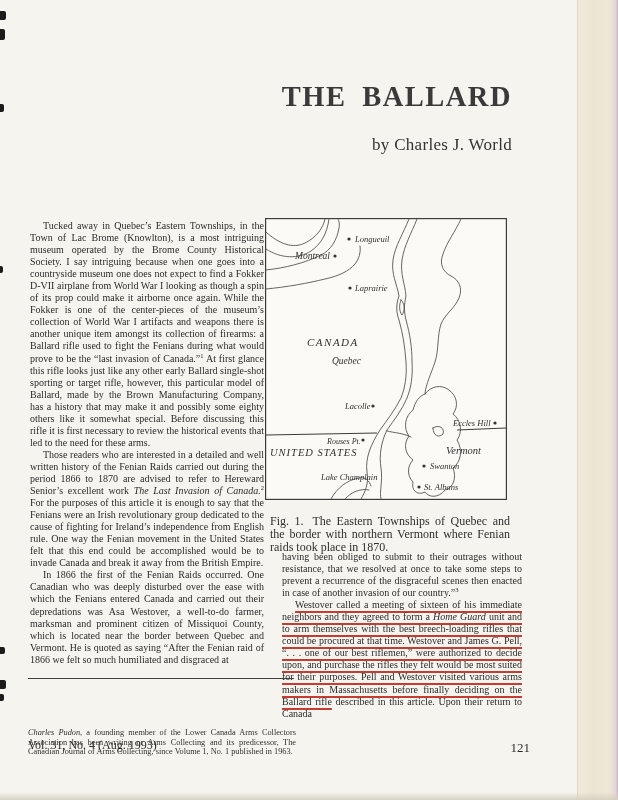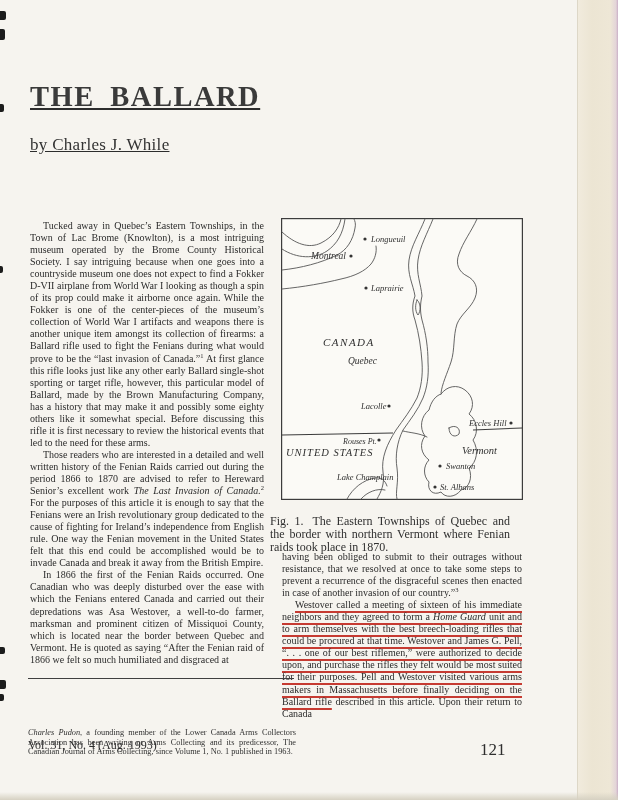--- a/index.html
+++ b/index.html
@@ -14,21 +14,21 @@
     background:linear-gradient(to right,#f1ebdd 0%, #ece5d3 35%, #eee7d6 80%, #e3d4d8 95%, #c9aec6 100%);
     border-left:1px solid #ddd7c7;
   }
   .edge-bottom{
     position:absolute; left:0; bottom:0; width:618px; height:8px;
     background:linear-gradient(to bottom, rgba(214,209,196,0), #d6d1c2);
   }
   .smudge{ position:absolute; left:0; background:#1c1c1c; border-radius:0 2px 2px 0; }
 
   
-  .title-block{ position:absolute; left:30px; top:82px; width:482px; text-align:left;text-decoration:underline; }
+  .title-block{ position:absolute; left:30px; top:82px; width:482px; text-align:right; }
   .title-line{
     font-weight:bold; font-size:28.5px; line-height:29px; color:#3a3a3a;
     letter-spacing:1.5px; word-spacing:7px;
   }
   .byline{ font-size:17px; color:#333; margin-top:24px; letter-spacing:.3px; }
 
   
   .col{ position:absolute; font-size:10px; line-height:12.05px; text-align:justify; color:#2b2b2b; }
   .col-left{ left:30px; top:220px; width:234px; }
   .col-right{ left:282px; top:551px; width:240px; }
@@ -37,57 +37,57 @@
   sup{ font-size:6.5px; line-height:0; }
   .it{ font-style:italic; }
   .red-u{
     text-decoration:underline;
     text-decoration-thickness:1.6px;
     text-underline-offset:2.6px;
     margin-top:20px;
   }
 
   
-  .map-box{ position:absolute; left:281px; top:218px; width:242px; height:282px; }
+  .map-box{ position:absolute; left:265px; top:218px; width:242px; height:282px; }
   .map-box svg{ display:block; }
   .caption{
     position:absolute; left:270px; top:515px; width:240px;
     font-size:12px; line-height:13px; text-align:justify; color:#2f2f2f;
   }
   .caption .fig-label{ margin-right:9px; }
 
   
   .footnote-rule{ position:absolute; left:28px; top:678px; width:266px; height:1.2px; background:#3f3f3f; }
   .footnote{
     position:absolute; left:28px; top:708px; width:268px;
     font-size:8.3px; line-height:9.6px; text-align:justify; color:#303030;margin-top:20px;
   }
 
   
   .footer-vol{ position:absolute; left:28px; top:738px; font-size:12px; color:#2e2e2e; }
-  .footer-page{ position:absolute; left:480px; top:740px; width:50px; font-size:17px; color:#2e2e2e; }
+  .footer-page{ position:absolute; left:480px; top:740px; width:50px; text-align:right; font-size:13px; color:#2e2e2e; }
 
   svg text{ font-family:"Liberation Serif", serif; fill:#303030; }
 </style>
 </head>
 <body>
 
 <div class="edge-right"></div>
 <div class="edge-bottom"></div>
 <div class="smudge" style="top:11px;width:6px;height:9px;"></div>
 <div class="smudge" style="top:29px;width:5px;height:11px;"></div>
 <div class="smudge" style="top:104px;width:4px;height:8px;"></div>
 <div class="smudge" style="top:266px;width:3px;height:7px;"></div>
 <div class="smudge" style="top:647px;width:5px;height:7px;"></div>
 <div class="smudge" style="top:680px;width:6px;height:9px;"></div>
 <div class="smudge" style="top:694px;width:4px;height:7px;"></div>
 
 <div class="title-block">
   <div class="title-line">THE BALLARD</div>
-  <div class="byline">by Charles J. While</div>
+  <div class="byline">by Charles J. World</div>
 </div>
 
 <div class="col col-left">
   <p><span>Tucked away in Quebec’s Eastern Townships, in the Town of Lac Brome (Knowlton), is a most intriguing museum operated by the Brome County Historical Society. I say intriguing because when one goes into a countryside museum one does not expect to find a Fokker D-VII airplane from World War I looking as though a spin of its prop could make it airborne once again. While the Fokker is one of the center-pieces of the museum’s collection of World War I artifacts and weapons there is another unique item amongst its collection of firearms: a Ballard rifle used to fight the Fenians during what would prove to be the “last invasion of Canada.”</span><sup>1</sup><span> At first glance this rifle looks just like any other early Ballard single-shot sporting or target rifle, however, this particular model of Ballard, made by the Brown Manufacturing Company, has a history that may make it and possibly some eighty others like it somewhat special. Before discussing this rifle it is first necessary to review the historical events that led to the need for these arms.</span></p>
   <p><span>Those readers who are interested in a detailed and well written history of the Fenian Raids carried out during the period 1866 to 1870 are advised to refer to Hereward Senior’s excellent work </span><span class="it">The Last Invasion of Canada.</span><sup>2</sup><span> For the purposes of this article it is enough to say that the Fenians were an Irish revolutionary group dedicated to the cause of fighting for Ireland’s independence from English rule. One way the Fenian movement in the United States felt that this end could be accomplished would be to invade Canada and break it away from the British Empire.</span></p>
   <p><span>In 1866 the first of the Fenian Raids occurred. One Canadian who was deeply disturbed over the ease with which the Fenians entered Canada and carried out their depredations was Asa Westover, a well-to-do farmer, marksman and prominent citizen of Missiquoi County, which is located near the border between Quebec and Vermont. He is quoted as saying “After the Fenian raid of 1866 we felt so much humiliated and disgraced at</span></p>
 </div>
 
 <div class="map-box">
   <svg width="242" height="282" viewBox="0 0 242 282">

